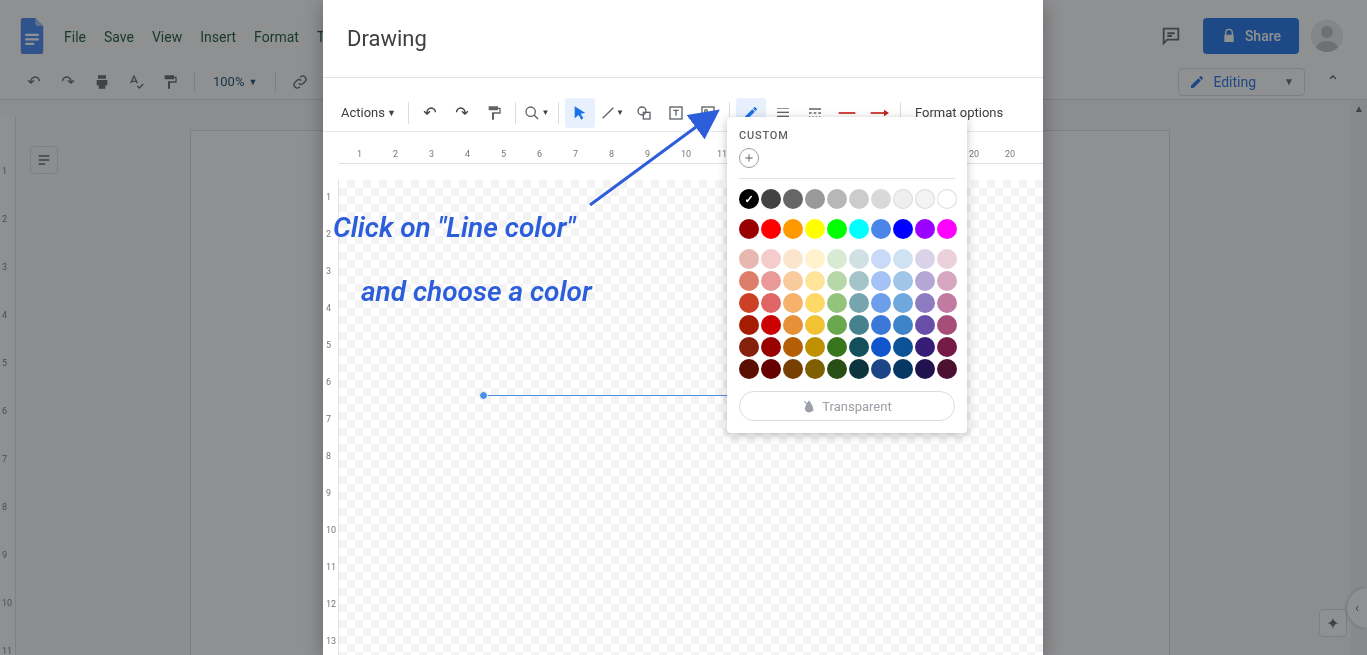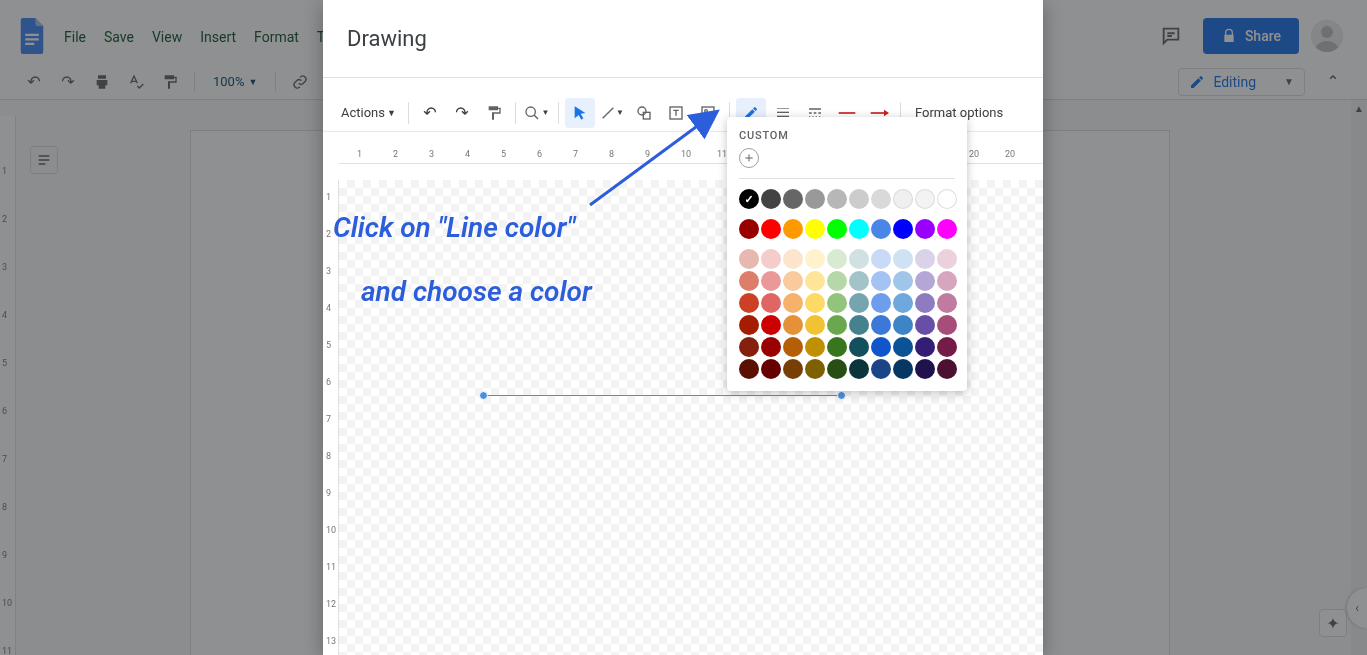--- a/index.html
+++ b/index.html
@@ -437,20 +437,27 @@
       <div class="swatch" style="background: rgb(102, 0, 0);"></div>
       <div class="swatch" style="background: rgb(120, 63, 4);"></div>
       <div class="swatch" style="background: rgb(127, 96, 0);"></div>
       <div class="swatch" style="background: rgb(39, 78, 19);"></div>
       <div class="swatch" style="background: rgb(12, 52, 61);"></div>
       <div class="swatch" style="background: rgb(28, 69, 135);"></div>
       <div class="swatch" style="background: rgb(7, 55, 99);"></div>
       <div class="swatch" style="background: rgb(32, 18, 77);"></div>
       <div class="swatch" style="background: rgb(76, 17, 48);"></div>
     </div>
+  <div class="cdrop-transparent">
+    <svg width="14" height="14" viewBox="0 0 24 24" fill="#9aa0a6">
+        <path d="M12 2C8 8 5 12 5 16a7 7 0 0 0 14 0c0-4-3-8-7-14z"></path>
+        <path d="M4 4l16 16" stroke="#9aa0a6" stroke-width="2"></path>
+      </svg>
+    <span>Transparent</span>
+  </div>
 </div>
 
 <div class="annot"><span>Click on "Line color"</span>
     <span>and choose a color</span></div>
 <svg class="annot-arrow" width="160" height="110">
   <defs>
       <marker id="ah" markerWidth="10" markerHeight="10" refX="8" refY="5" orient="auto">
         <path d="M0 0L10 5L0 10z" fill="#2c5ddb"></path>
       </marker>
     </defs>

